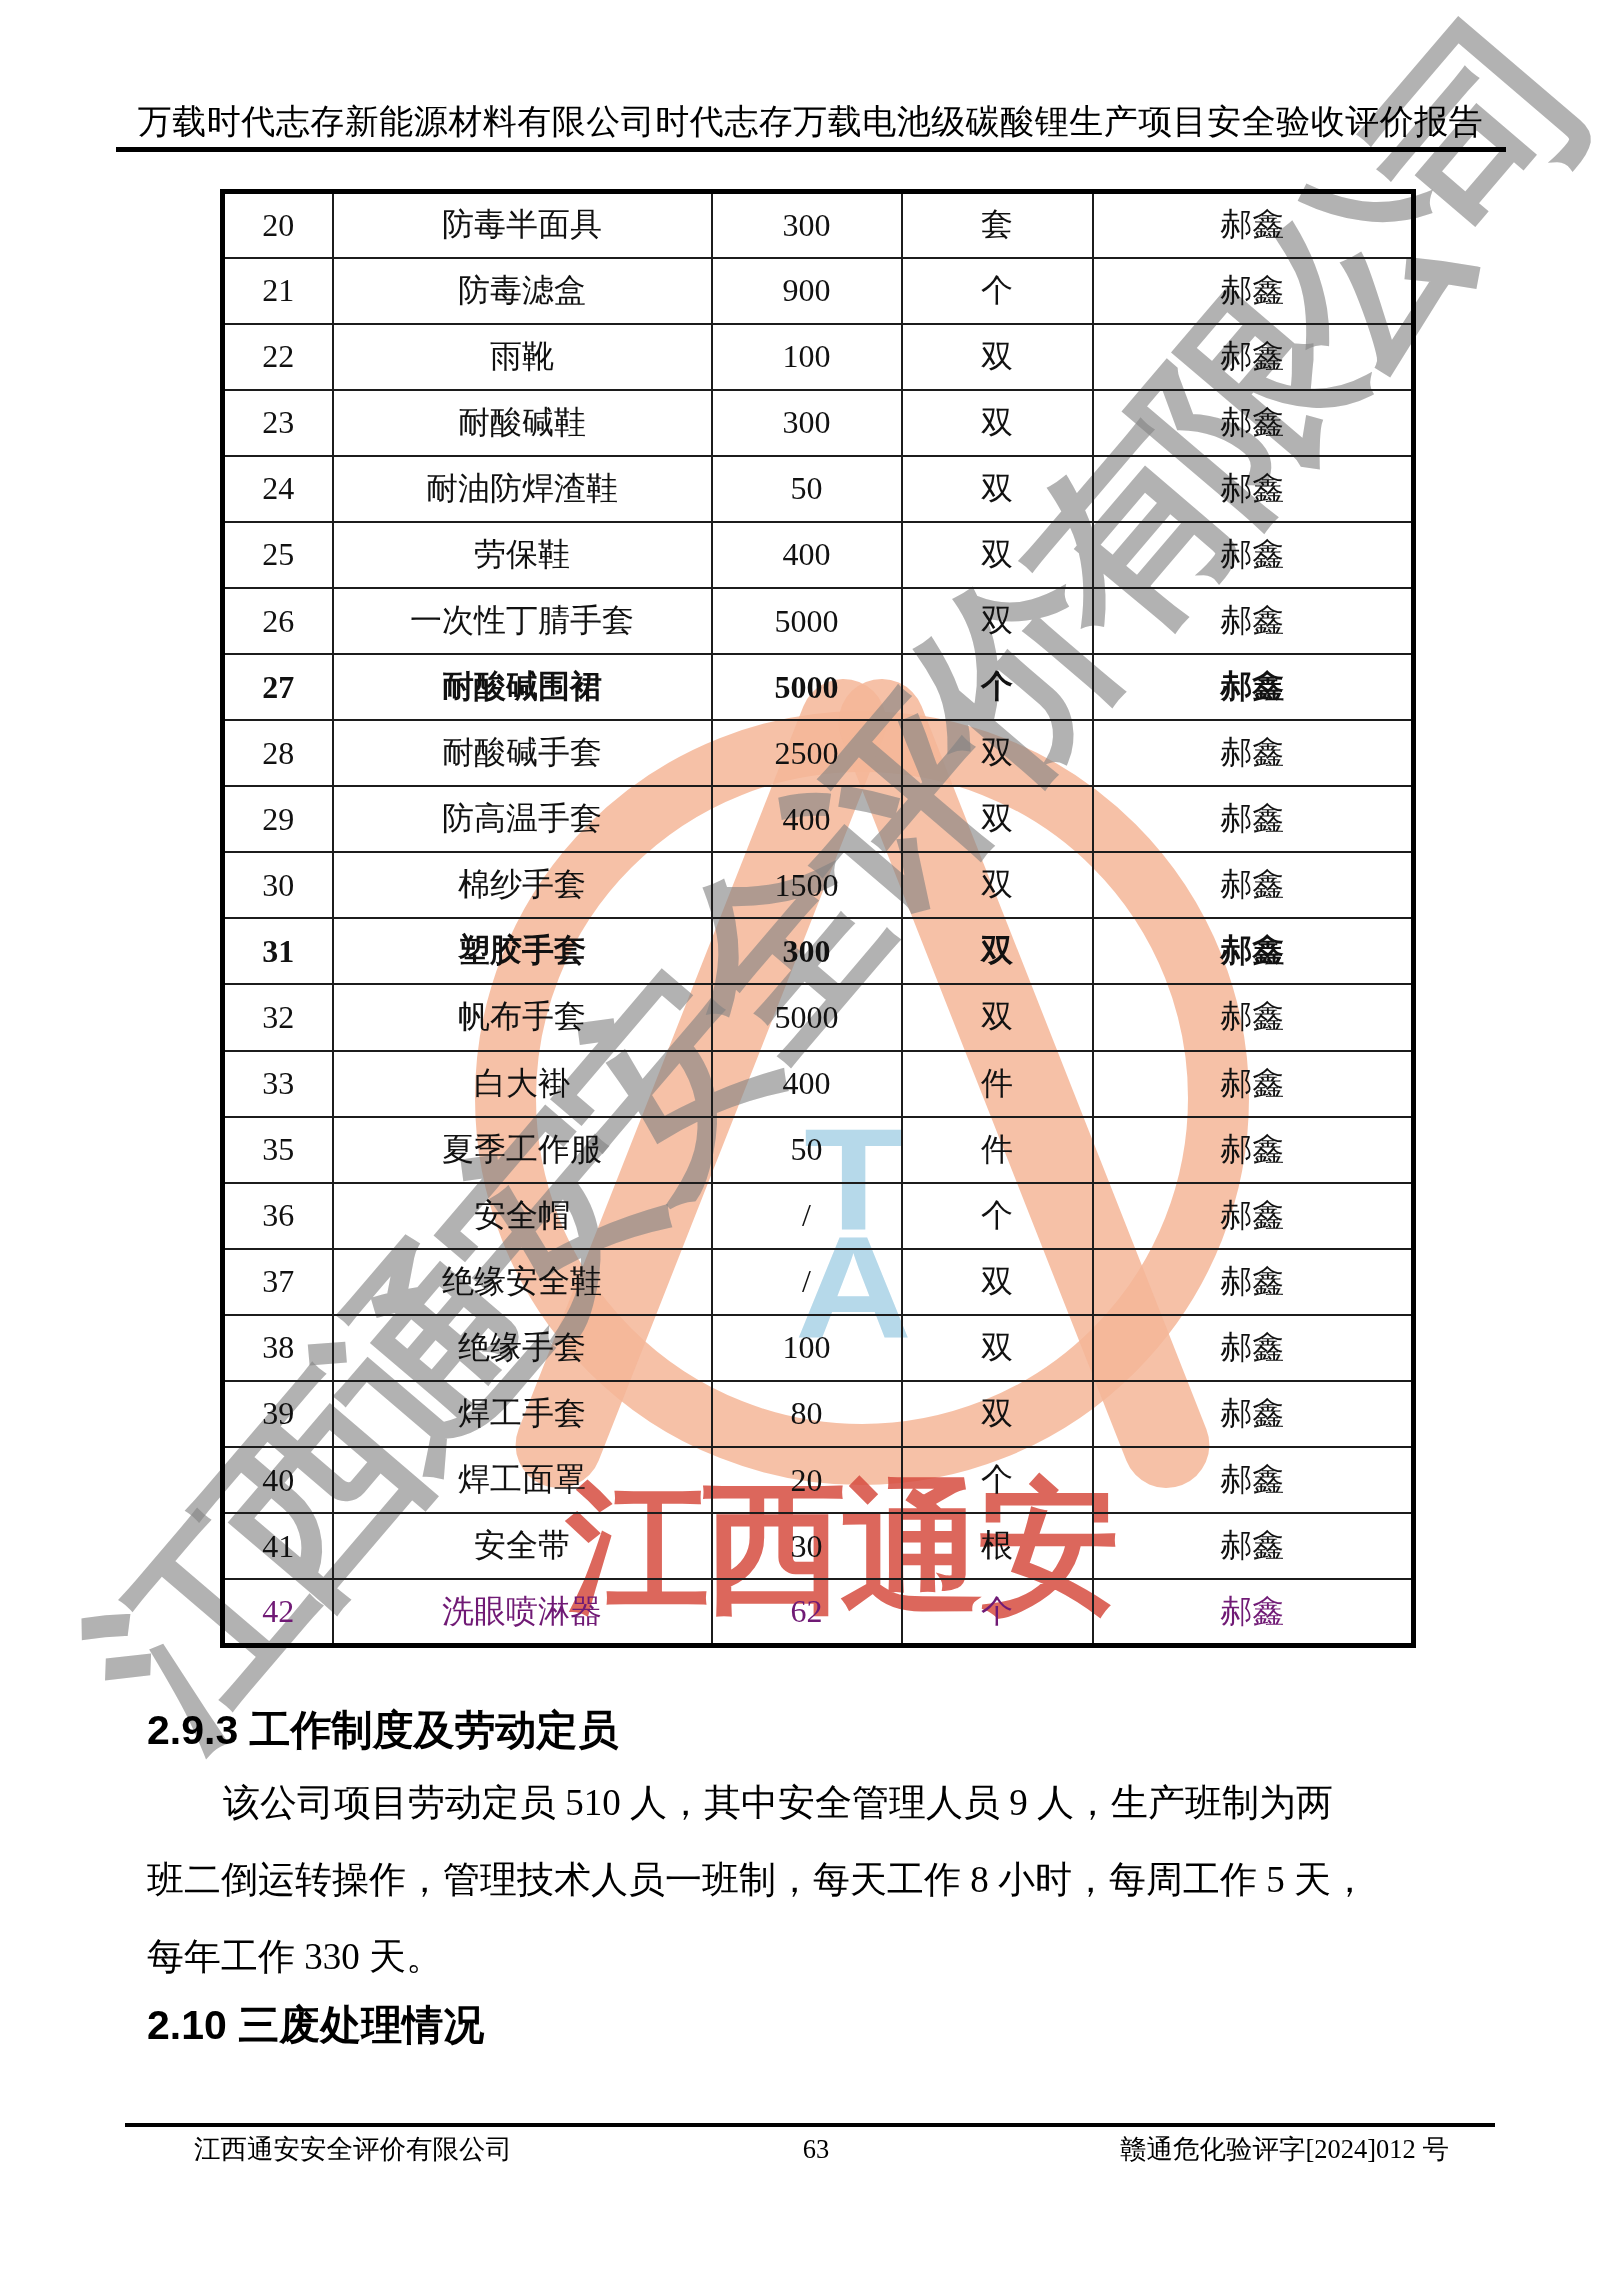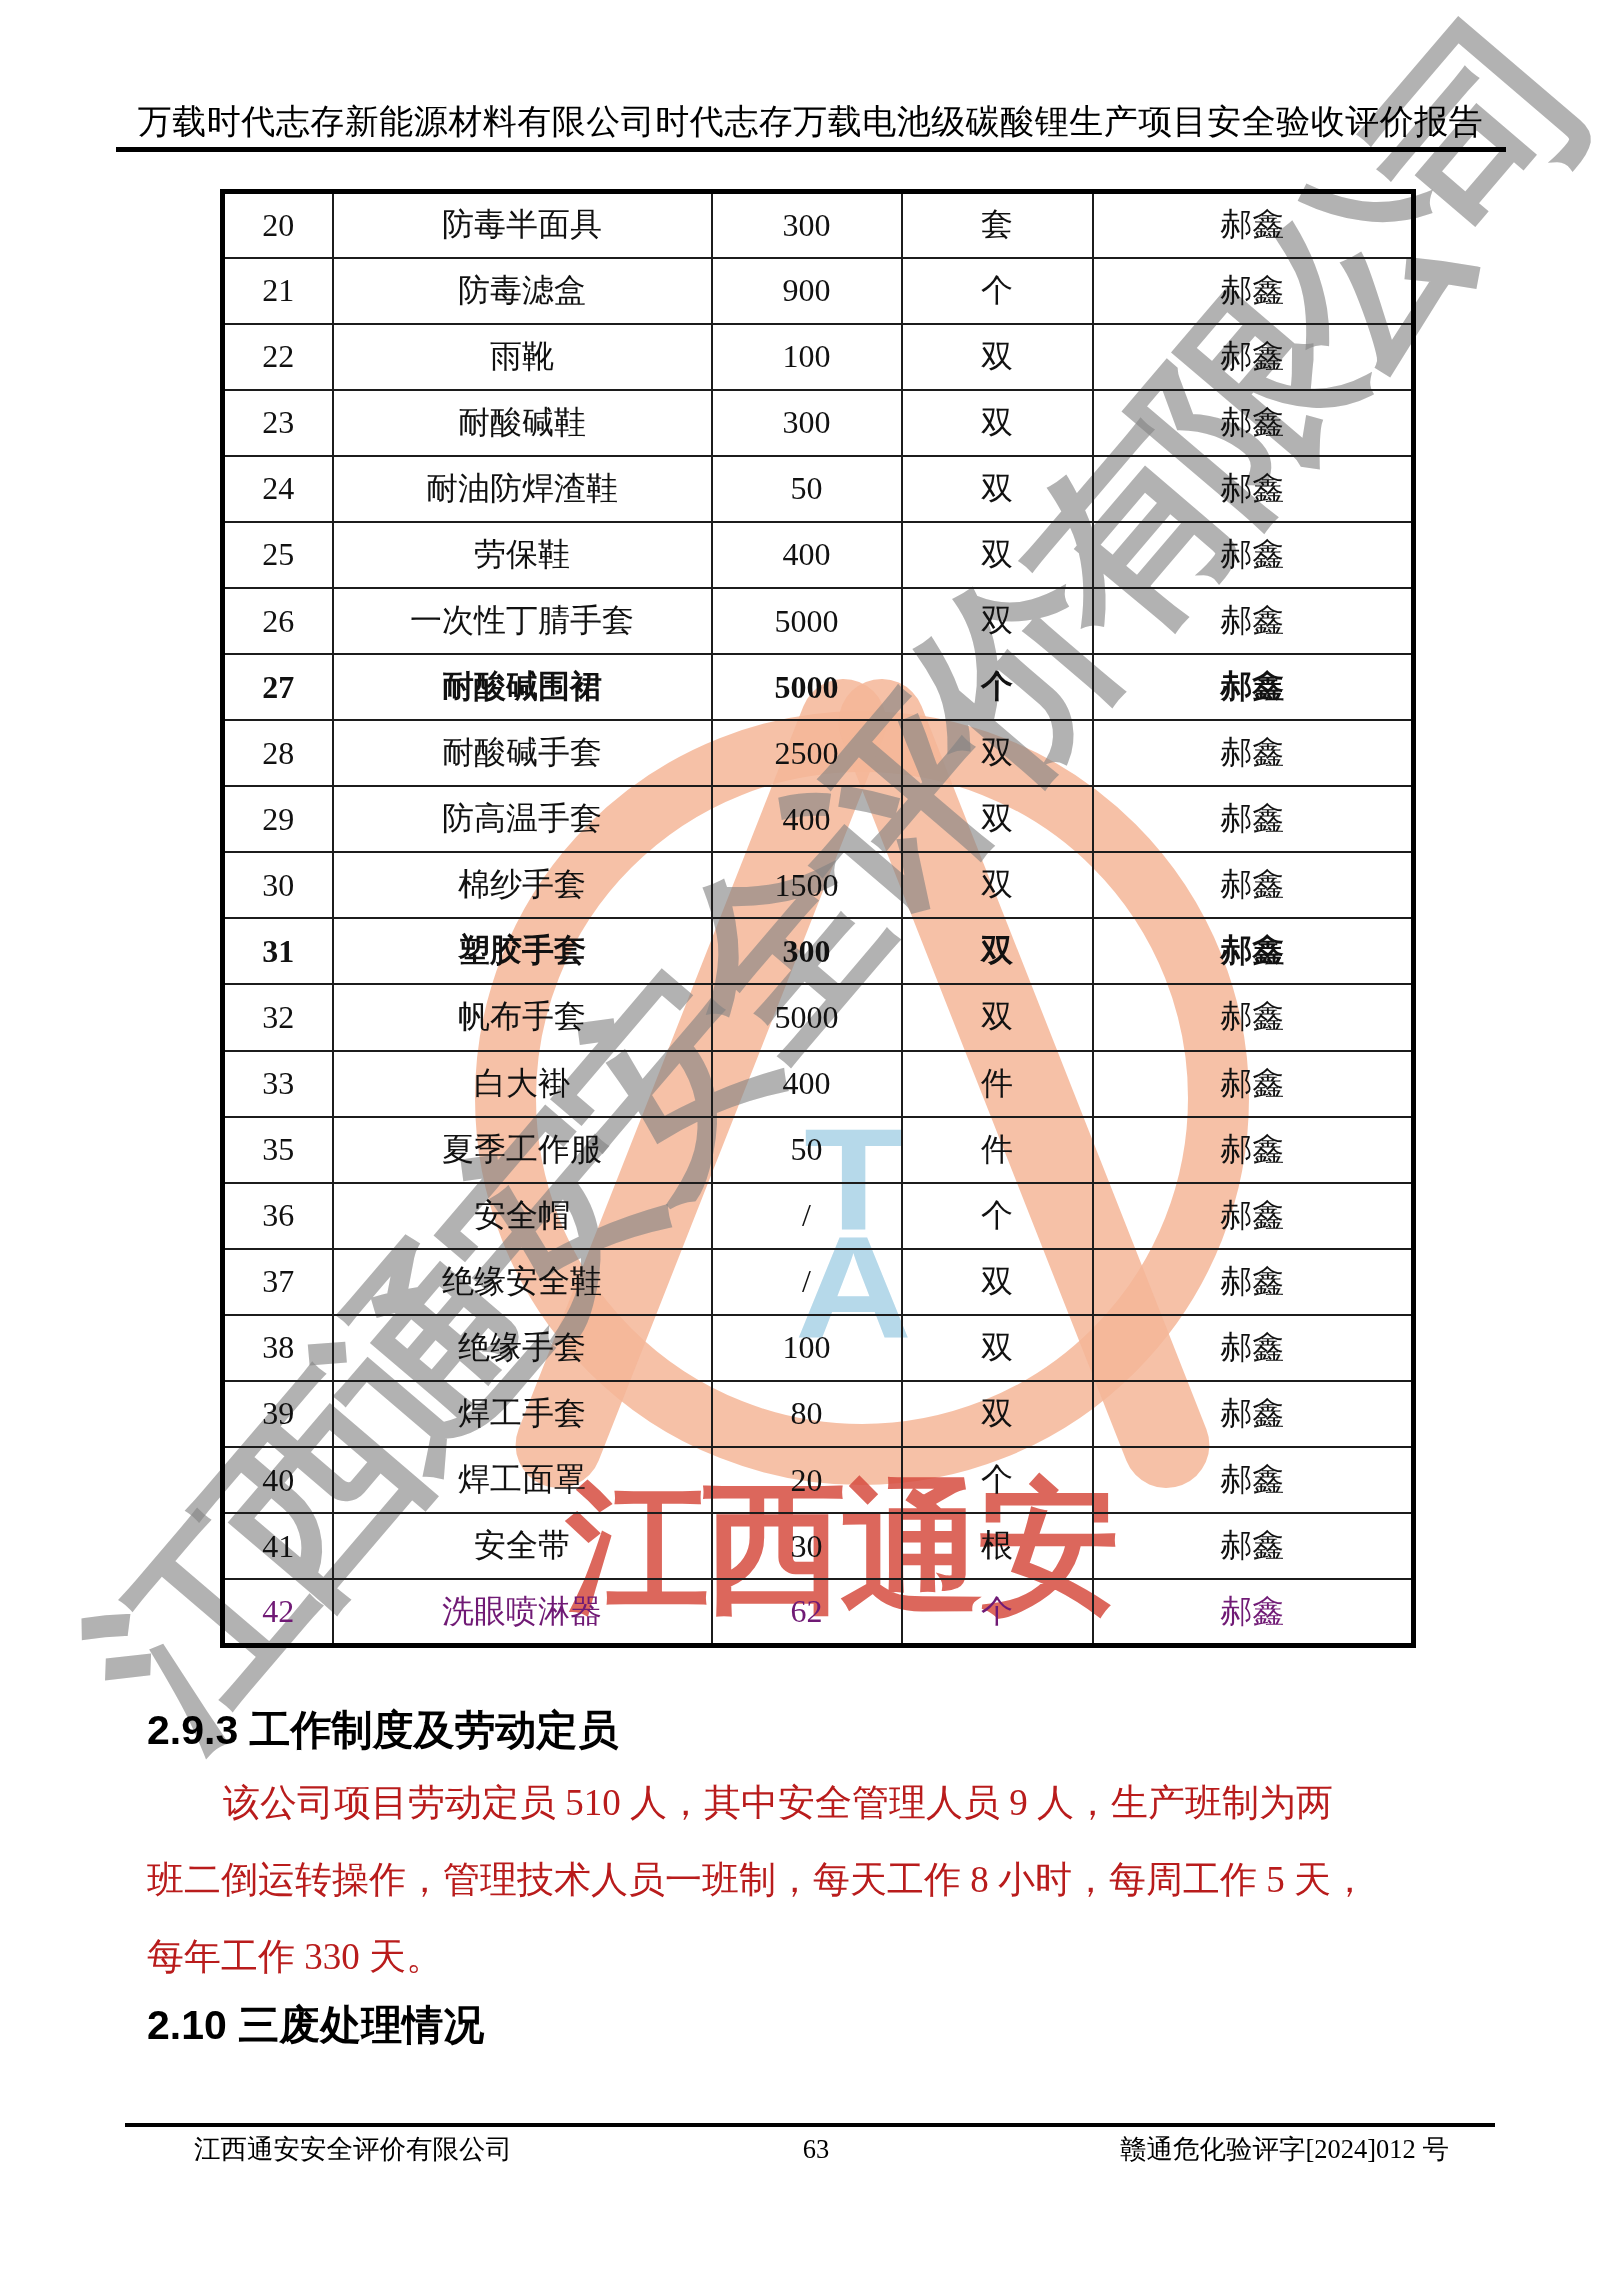--- a/index.html
+++ b/index.html
@@ -65,21 +65,21 @@
   }
   .sec-heading{
     position:absolute;left:147px;white-space:nowrap;
     font-family:"Liberation Sans","DejaVu Sans",sans-serif;
     font-weight:700;font-size:41px;color:#000000;
   }
   #heading-293{top:1703px;}
   #heading-210{top:1998px;}
   .body-paragraph{
     position:absolute;left:147px;top:1764px;width:1337px;
-    font-size:37px;line-height:77px;color:#b91c1c;
+    font-size:37px;line-height:77px;color:#000000;
   }
   .body-paragraph .para-line{height:77px;white-space:nowrap;}
   .body-paragraph .para-line.indent{text-indent:76px;}
   .doc-footer-rule{
     position:absolute;left:125px;top:2123px;width:1370px;height:3.9px;background:#000;
   }
   .doc-footer{
     position:absolute;left:194px;top:2131px;width:1255px;
     display:flex;justify-content:space-between;align-items:baseline;
     font-size:26.5px;color:#000;

